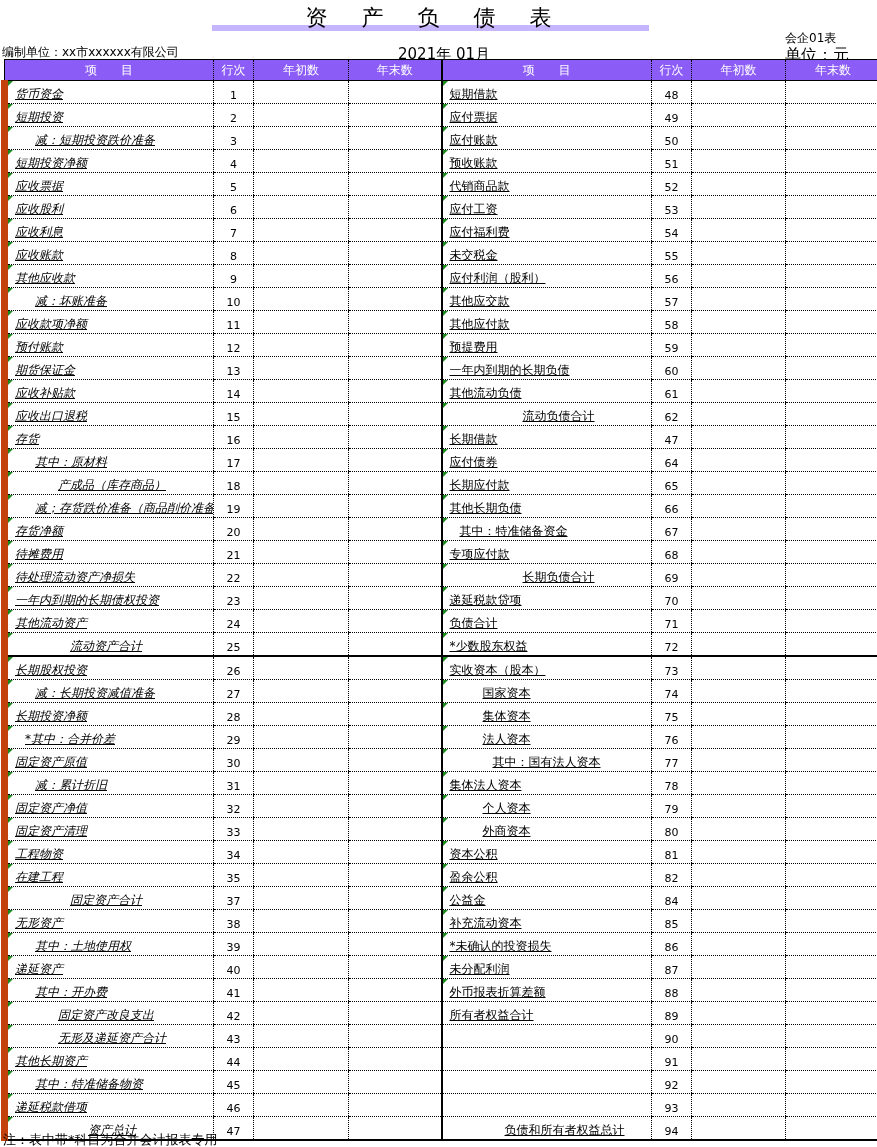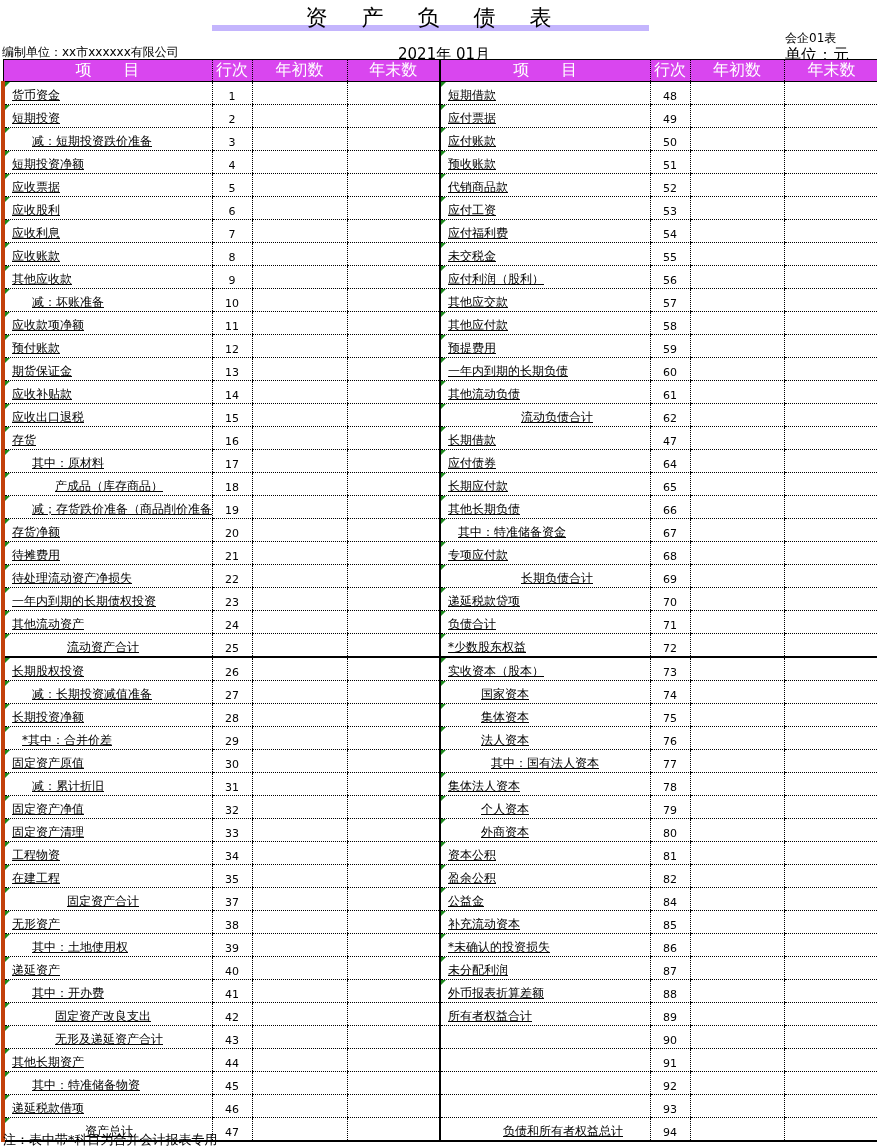--- a/index.html
+++ b/index.html
@@ -7,33 +7,33 @@
          font-family:"DejaVu Sans", "Liberation Sans", sans-serif; color:#000; }
   .title { position:absolute; left:212px; top:4px; width:437px; height:27px;
            border-bottom:6px solid #c4b5fd; text-align:center; font-size:22px;
            letter-spacing:34px; line-height:27px; padding-left:30px; box-sizing:border-box;font-family:Liberation Serif, serif; }
   .form-no { position:absolute; left:785px; top:30px; font-size:12px; }
   .unit-label { position:absolute; left:785px; top:45px; font-size:16px; }
   .org { position:absolute; left:2px; top:44px; font-size:12px; }
   .period { position:absolute; left:398px; top:45px; font-size:15px; }
   .sheet { position:absolute; left:1px; top:59px; width:876px; border-collapse:collapse;
            table-layout:fixed; font-size:12px; }
-  .sheet th { background:#d946ef; color:#fff; font-weight:normal; height:20px;
+  .sheet th { background:#8b5cf6; color:#fff; font-weight:normal; height:20px;
               border-left:1px dotted #000; border-top:1px solid #000; border-bottom:1px solid #000;
-              padding:0; font-size:16px; }
+              padding:0; font-size:12px; }
   .sheet th.mid { border-left:2px solid #000; }
   .sheet th.first { border-left:1px solid #000; }
   .sheet td { height:21px; border-bottom:1px dotted #000; border-left:1px dotted #000;
               padding:0; position:relative; vertical-align:bottom; white-space:nowrap; overflow:hidden; }
   .sheet td.item { padding-left:7px; text-decoration:underline; }
   .sheet td.item::before { content:""; position:absolute; left:0; top:0; width:0; height:0;
               border-top:5px solid #1e8a1e; border-right:5px solid transparent; }
   .sheet td.item.noflag::before { display:none; }
   .sheet td.mid { border-left:2px solid #000; }
-  .sheet td.first { border-left:4px solid #c2410c; }
+  .sheet td.first { border-left:7px solid #c2410c;font-style:italic; }
   .sheet td.last { border-right:1px solid #000; }
   .sheet td.no { text-align:center; font-size:11px; padding-bottom:1px; }
   .sheet tr.sep td.left { border-bottom:2px solid #000; }
   .sheet tr.sep2 td.right { border-bottom:2px solid #000; }
   .sheet tr:last-child td { border-bottom:2px solid #000; }
   .note { position:absolute; left:3px; top:1131px; font-size:13px; }
   .i1 { padding-left:17px !important; }
   .i2 { padding-left:27px !important; }
   .i3 { padding-left:40px !important; }
   .i4 { padding-left:50px !important; }

